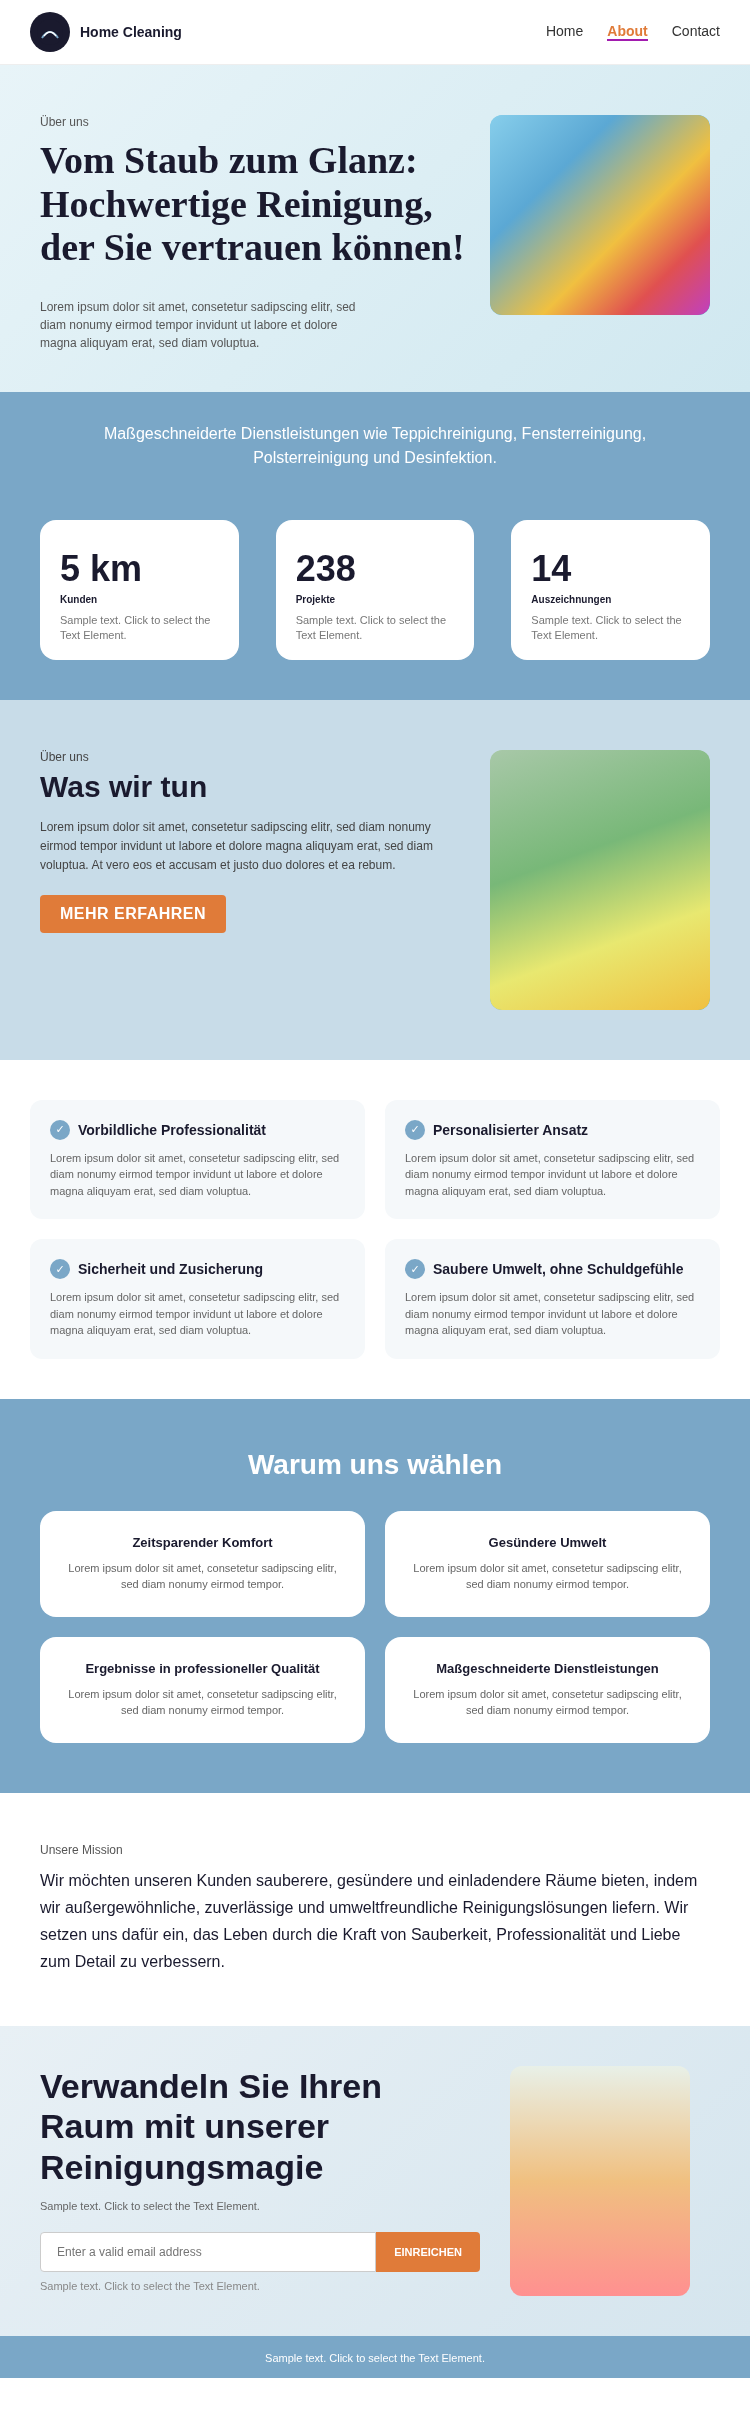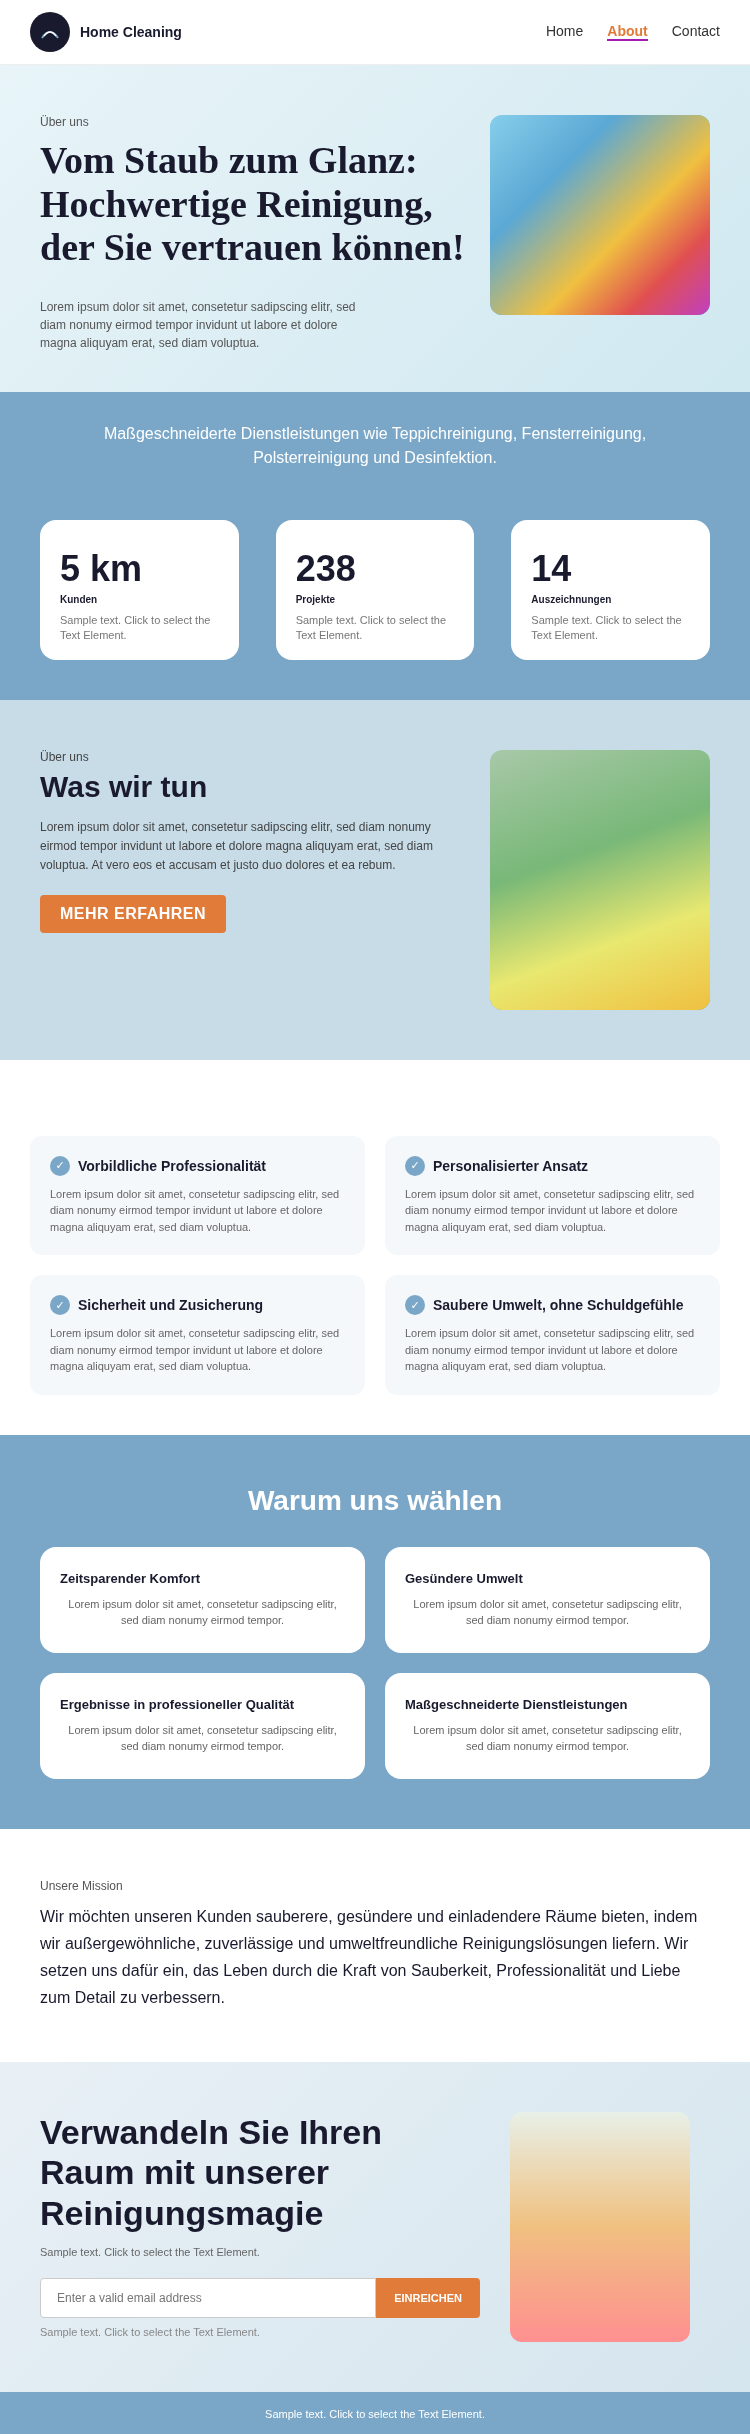--- a/index.html
+++ b/index.html
@@ -85,21 +85,21 @@
       background: linear-gradient(135deg, #b8d4c0, #7ab890);
     }
     .about-image-content {
       width: 100%; height: 100%;
       background: linear-gradient(160deg, #a8c8a8 0%, #78b878 40%, #e8e870 70%, #f0c040 100%);
       border-radius: 12px;
     }
 
     
     .features-section {
-      background: #fff; padding: 40px 30px; margin-top: 36px;
+      background: #fff; padding: 40px 30px;
     }
     .features-grid { display: grid; grid-template-columns: 1fr 1fr; gap: 20px; }
     .feature-card {
       background: #f5f8fa; border-radius: 12px; padding: 20px;
     }
     .feature-header { display: flex; align-items: center; gap: 8px; margin-bottom: 10px; }
     .feature-icon {
       width: 20px; height: 20px; border-radius: 50%;
       background: #7aa7c7; flex-shrink: 0;
       display: flex; align-items: center; justify-content: center;
@@ -110,32 +110,32 @@
 
     
     .why-section {
       background: #7aa7c7; padding: 50px 40px;
     }
     .why-title { text-align: center; font-size: 28px; font-weight: 800; color: #fff; margin-bottom: 30px; }
     .why-grid { display: grid; grid-template-columns: 1fr 1fr; gap: 20px; }
     .why-card {
       background: #fff; border-radius: 16px; padding: 24px 20px;
     }
-    .why-card-title { font-size: 13px; font-weight: 700; color: #1a1a2e; margin-bottom: 10px; }
+    .why-card-title { font-size: 13px; font-weight: 700; color: #1a1a2e; margin-bottom: 10px; text-align: center; }
     .why-card-text { font-size: 11px; color: #666; line-height: 1.5; text-align: center; }
 
     
     .mission-section { background: #fff; padding: 50px 40px; }
     .mission-label { font-size: 12px; color: #555; margin-bottom: 10px; }
     .mission-text { font-size: 16px; color: #1a1a2e; line-height: 1.7; font-weight: 400; }
 
     
     .cta-section {
       background: linear-gradient(135deg, #e8f0f5, #d5e5ee);
-      padding: 50px 40px; display: flex; gap: 30px; align-items: flex-start; justify-content: flex-end;
+      padding: 40px 40px; display: flex; gap: 30px; align-items: flex-start; justify-content: flex-end;
     }
     .cta-content { flex: 1; }
     .cta-title { font-size: 34px; font-weight: 800; color: #1a1a2e; margin-bottom: 12px; line-height: 1.2; }
     .cta-desc { font-size: 11px; color: #666; margin-bottom: 20px; }
     .cta-form { display: flex; gap: 0; margin-bottom: 8px; }
     .cta-form input {
       flex: 1; padding: 12px 16px; border: 1px solid #ccc;
       border-radius: 4px 0 0 4px; font-size: 12px; color: #999;
       outline: none;
     }

